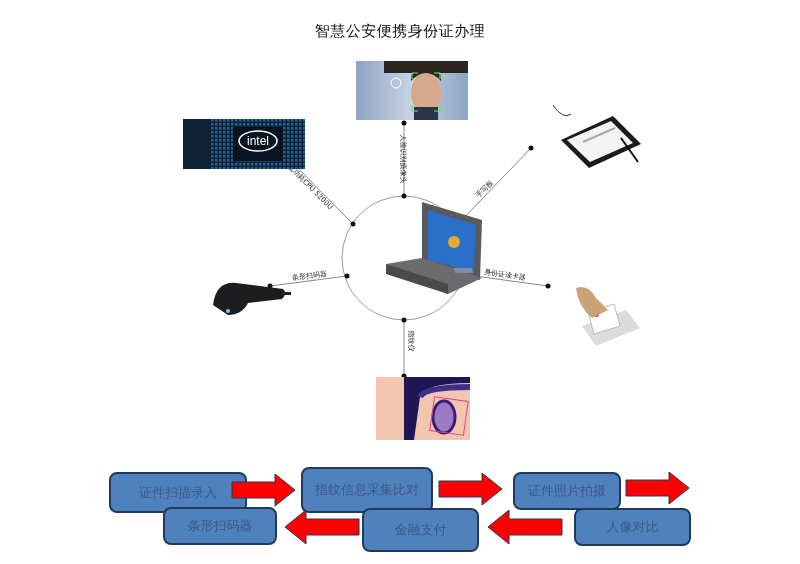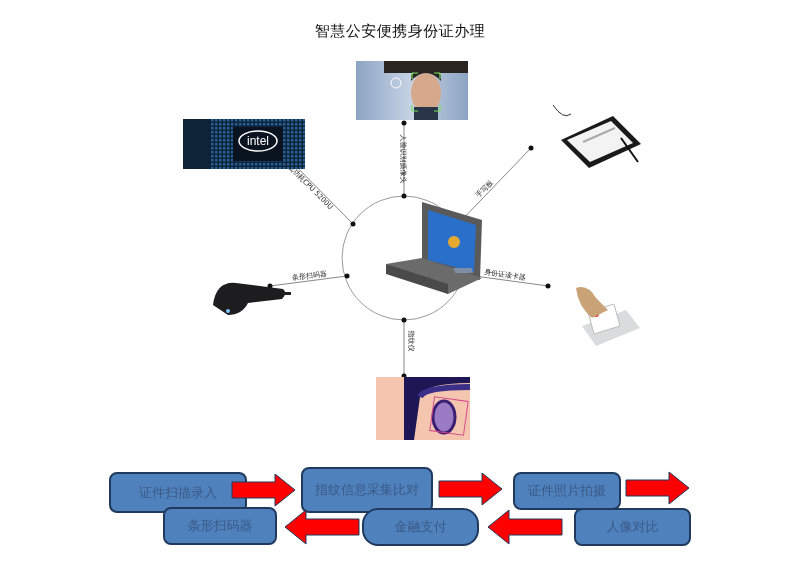--- a/index.html
+++ b/index.html
@@ -132,21 +132,21 @@
   </div>
 <div class="box" style="left:301px;top:467px;width:132px;height:46px;">
     <span>指纹信息采集比对</span>
   </div>
 <div class="box" style="left:513px;top:472px;width:108px;height:38px;">
     <span>证件照片拍摄</span>
   </div>
 <div class="box" style="left:574px;top:508px;width:117px;height:38px;">
     <span>人像对比</span>
   </div>
-<div class="box" style="left:362px;top:508px;width:117px;height:38px;border-radius:16px;">
+<div class="box" style="left:362px;top:508px;width:117px;height:44px;">
     <span>金融支付</span>
   </div>
 <div class="box" style="left:163px;top:507px;width:114px;height:38px;">
     <span>条形扫码器</span>
   </div>
 
 <svg class="arrow" style="left:231px;top:473px;" width="66" height="34">
     <polygon points="1,9 44,9 44,1 64,17 44,33 44,25 1,25" fill="#ff0000" stroke="#1f3a5e" stroke-width="1"></polygon>
   </svg>
 <svg class="arrow" style="left:438px;top:472px;" width="66" height="34">

